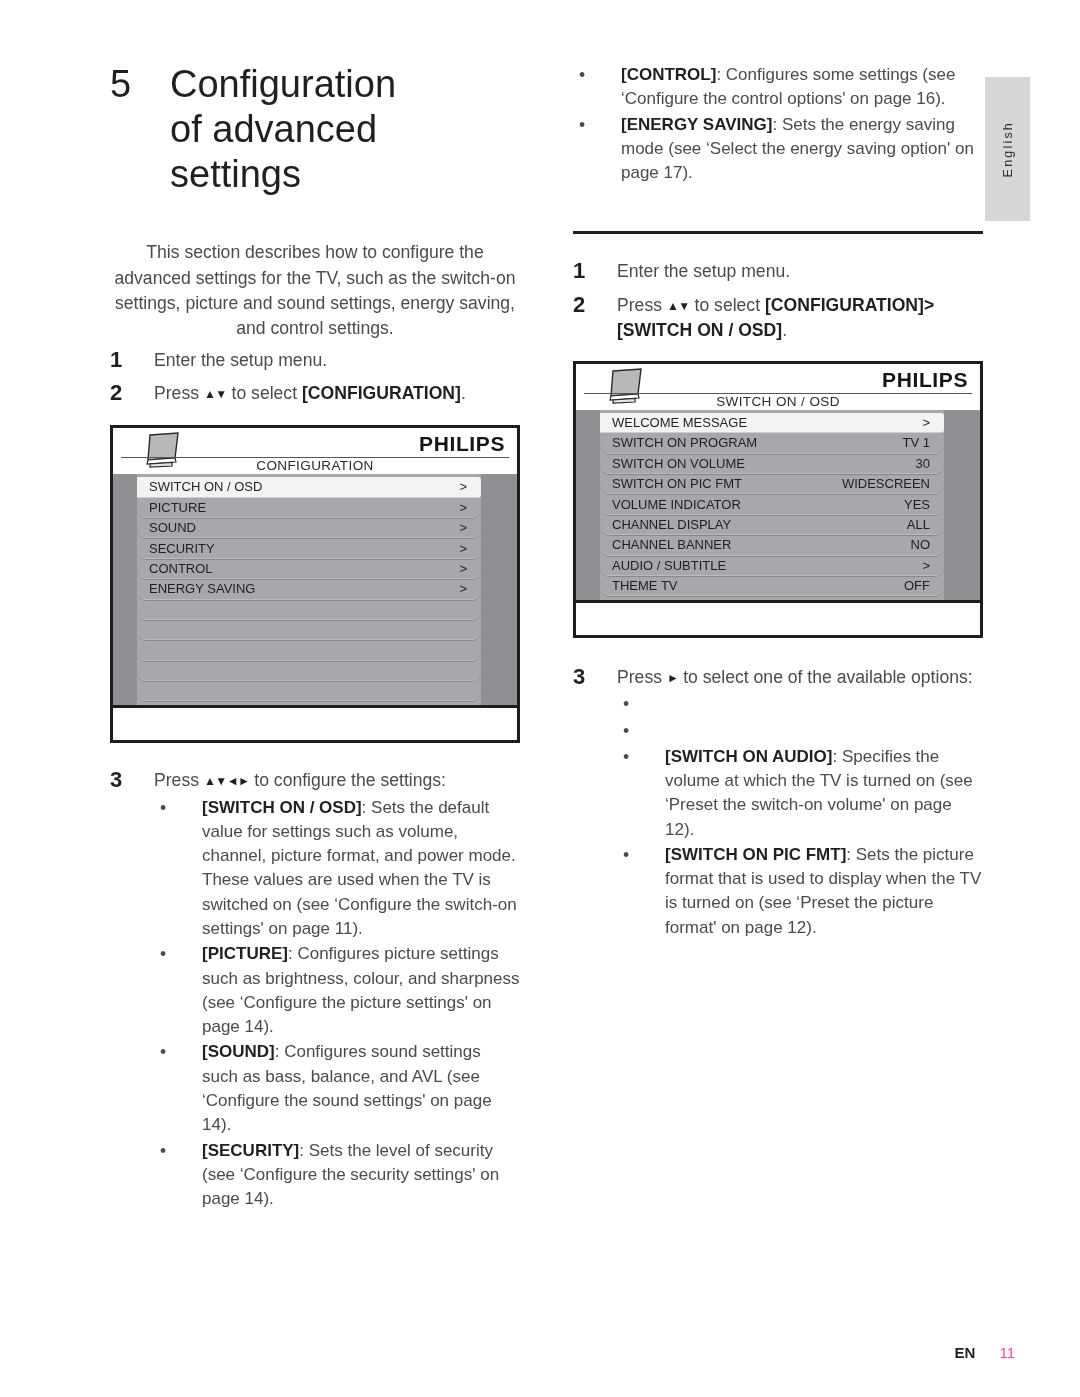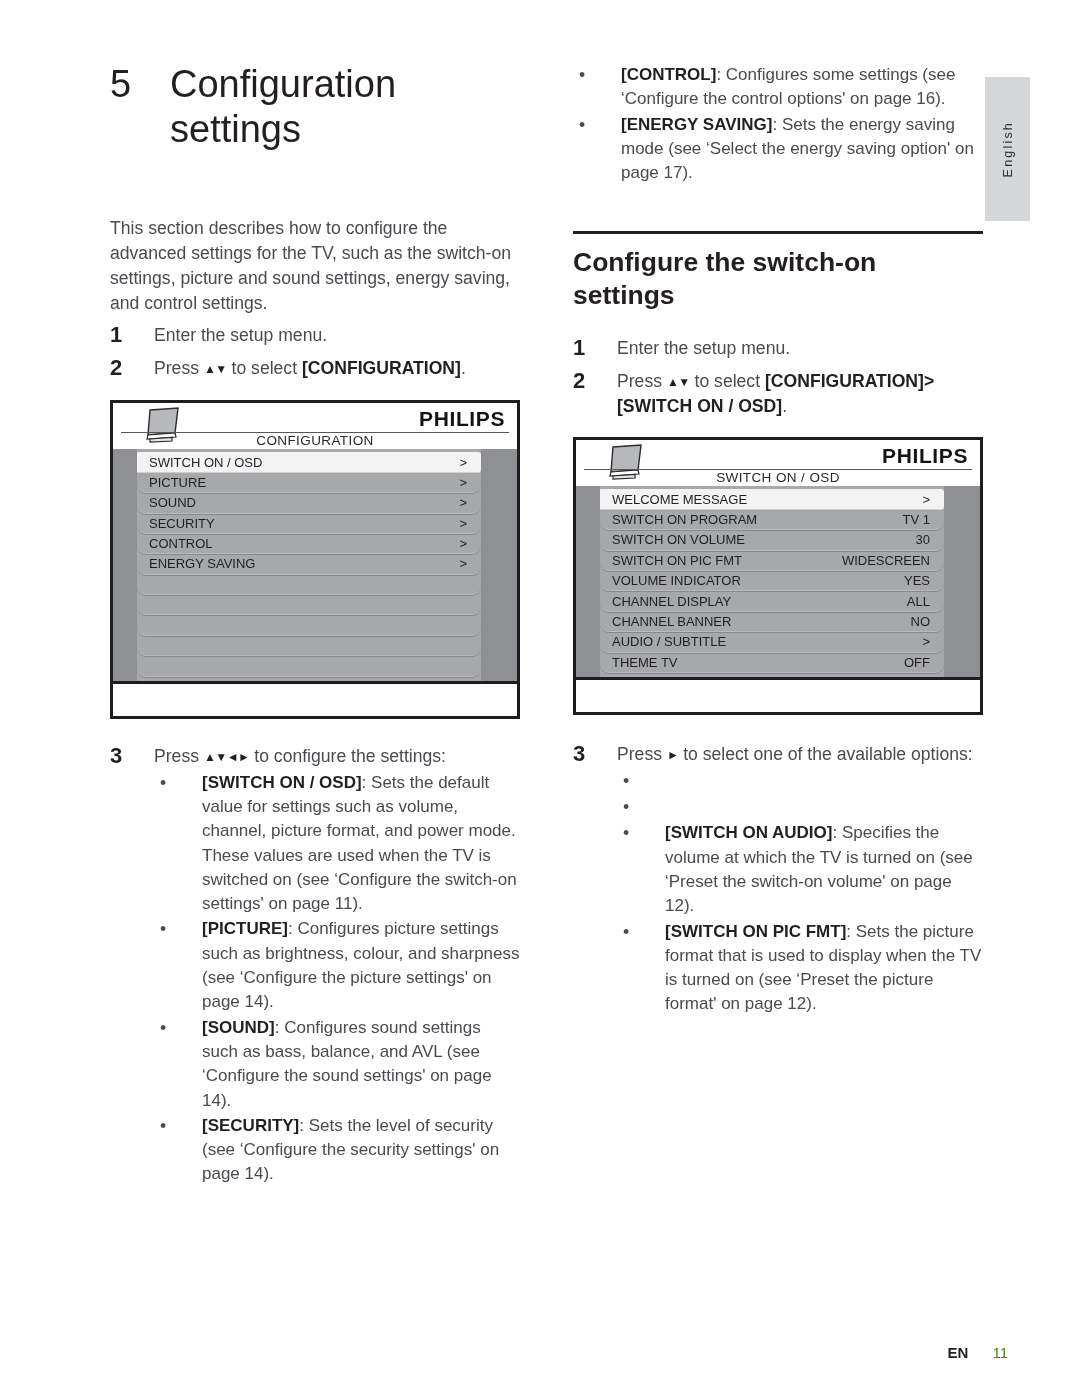--- a/index.html
+++ b/index.html
@@ -72,21 +72,22 @@
     color: #231f20;
     line-height: 1.18;
     font-family: "Liberation Sans", sans-serif;
   }
 
   
   .intro {
     font-size: 17.6px;
     line-height: 1.43;
     color: #4a4a50;
-    margin-top: 64px;
+    margin-top: 44px;
+    text-align: center;
   }
 
   
   .step {
     display: flex;
     align-items: flex-start;
     margin-top: 4px;
   }
   .step-num {
     font-size: 22px;
@@ -250,47 +251,48 @@
   .osd-row .osd-value { white-space: nowrap; }
   .osd-footer {
     height: 32px;
     background: #ffffff;
     border-top: 3px solid #1d1d1f;
   }
 
   
   .pg-footer {
     position: absolute;
-    right: 72px;
+    right: 65px;
     bottom: 36px;
     font-size: 15px;
     color: #231f20;
     font-family: "Liberation Sans", sans-serif;
     display: flex;
     gap: 24px;
     align-items: baseline;
   }
   .pg-footer .en { font-weight: bold; }
-  .pg-footer .num { color: #4d7c0f; }
+  .pg-footer .num { color: #ec4899; }
 </style>
 </head>
 <body>
 
 <div class="page">
 
   <div class="lang-tab">
     <span class="lang-text">English</span>
   </div>
 
   <div class="col col-left">
 
     <div class="chapter">
       <div class="chapter-num">5</div>
       <div>
         <div class="chapter-title">Configuration</div>
+        <div class="chapter-title">of advanced</div>
         <div class="chapter-title">settings</div>
       </div>
     </div>
 
     <div class="intro">This section describes how to configure the advanced settings for the TV, such as the switch-on settings, picture and sound settings, energy saving, and control settings.</div>
 
     <div class="step">
       <div class="step-num">1</div>
       <div class="step-body">Enter the setup menu.</div>
     </div>
@@ -389,21 +391,20 @@
       <div class="bullet-dot">•</div>
       <div class="bullet-body"><b>[CONTROL]</b><span>: Configures some settings (see ‘Configure the control options' on page 16).</span></div>
     </div>
     <div class="bullet" style="margin-left:0">
       <div class="bullet-dot">•</div>
       <div class="bullet-body"><b>[ENERGY SAVING]</b><span>: Sets the energy saving mode (see ‘Select the energy saving option' on page 17).</span></div>
     </div>
 
     <div class="sec-heading-wrap">
       <div class="sec-rule"></div>
-      <div class="sec-heading">Configure the switch-on settings</div>
     </div>
 
     <div class="step" style="margin-top:22px">
       <div class="step-num">1</div>
       <div class="step-body">Enter the setup menu.</div>
     </div>
 
     <div class="step">
       <div class="step-num">2</div>
       <div class="step-body"><span>Press </span><span class="arrows">▲▼</span><span> to select </span><b>[CONFIGURATION]&gt;[SWITCH ON / OSD]</b><span>.</span></div>

